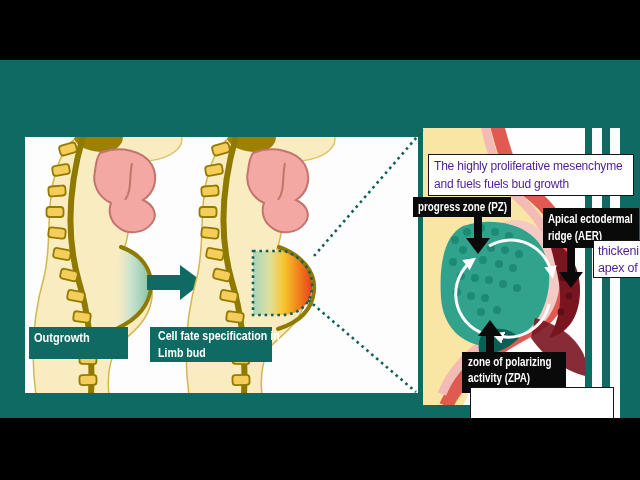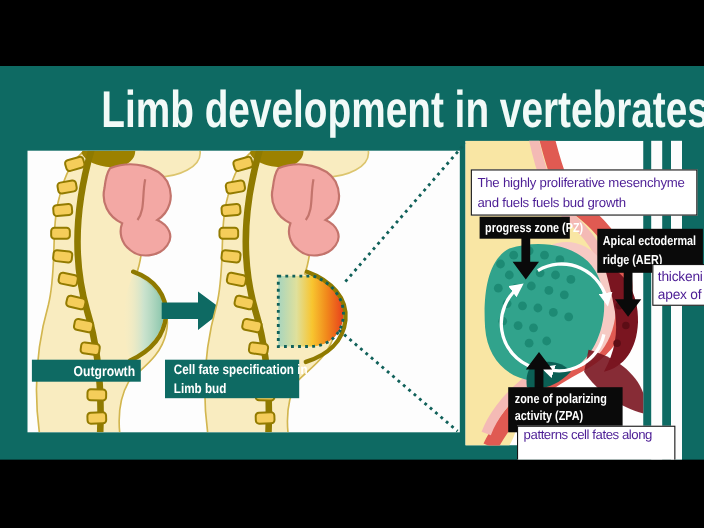--- a/index.html
+++ b/index.html
@@ -16,22 +16,22 @@
          color:#f2faf8;font-size:47px;font-weight:bold;white-space:nowrap;}
   #title .cond{display:inline-block;transform:scaleX(.75);transform-origin:center;}
 
   #left-panel{position:absolute;left:25px;top:77px;width:393px;height:256px;
               background:var(--panel-white,#fdfdfd);overflow:hidden;}
   #left-panel svg{display:block;}
 
   .teal-label{position:absolute;background:var(--label-teal,#0e6a63);color:#fff;
               font-weight:bold;z-index:6;}
   .teal-label .cond{display:inline-block;transform:scaleX(.85);transform-origin:left center;white-space:nowrap;}
-  #outgrowth-box{left:29px;top:267px;width:99px;height:20px;font-size:13px;
-                 line-height:21px;text-align:right;}
+  #outgrowth-box{left:29px;top:267px;width:99px;height:32px;font-size:13px;
+                 line-height:21px;text-align:left;}
   #outgrowth-box .cond{transform-origin:center;}
   #cellfate-box{left:150px;top:267px;width:122px;height:35px;font-size:12.5px;
                 line-height:16.5px;padding:1px 0 0 8px;}
 
   #callout-lines{position:absolute;left:0;top:0;z-index:5;pointer-events:none;}
 
   #right-illustration{position:absolute;left:423px;top:68px;z-index:2;}
   .stripe{position:absolute;top:68px;width:10px;height:290px;background:#fdfdfd;z-index:1;}
   #stripe-1{left:592px;} #stripe-2{left:610px;}
 
@@ -41,36 +41,33 @@
   #mesenchyme-box{left:428px;top:94px;width:206px;height:42px;padding:3px 5px;line-height:17.5px;}
   #thickening-box{left:593px;top:180px;width:60px;height:38px;padding:2px 4px;
                   line-height:16.5px;font-size:12.5px;}
   #patterns-box{left:470px;top:327px;width:144px;height:32px;padding:0 5px;
                 line-height:15.5px;z-index:11;}
   #patterns-box .ln{letter-spacing:-.4px;}
 
   .black-label{position:absolute;background:#0a0a0a;color:#fff;font-weight:bold;
                z-index:10;font-size:12px;}
   .black-label .cond{display:inline-block;transform:scaleX(.82);transform-origin:left center;white-space:nowrap;}
-  #pz-box{left:436px;top:137px;width:82px;height:20px;line-height:20px;padding-left:5px;text-align:center;}
+  #pz-box{left:413px;top:137px;width:98px;height:20px;line-height:20px;padding-left:5px;text-align:center;}
   #aer-box{left:543px;top:148px;width:96px;height:40px;line-height:17px;padding:3px 6px 0 5px;}
   #zpa-box{left:462px;top:292px;width:104px;height:41px;line-height:16px;padding:2px 0 0 6px;}
 </style>
 </head>
 <body>
 
 <div id="frame">
 
   <div id="bar-top" class="black-bar"></div>
 
   <div id="stage">
 
-    <div id="title">
-      <span class="cond">Limb development in vertebrates</span>
-    </div>
 
     <div id="left-panel">
       <svg width="393" height="256" viewBox="0 0 393 256">
         <defs>
           <linearGradient id="gTealFade" x1="0" y1="0" x2="1" y2="0">
             <stop offset="0" stop-color="#f7eec6" stop-opacity="0.1"></stop>
             <stop offset="0.5" stop-color="#bfe0d0" stop-opacity="0.8"></stop>
             <stop offset="1" stop-color="#86c4aa"></stop>
           </linearGradient>
           <linearGradient id="gRainbow" x1="0" y1="0" x2="1" y2="0">
@@ -206,21 +203,20 @@
       <span class="ln">thickeni</span>
       <span class="ln">apex of</span>
     </div>
 
     <div id="zpa-box" class="black-label">
       <span class="cond">zone of polarizing</span><br>
       <span class="cond">activity (ZPA)</span>
     </div>
 
     <div id="patterns-box" class="note-box">
-      <span class="ln">patterns cell fates along</span>
     </div>
 
     <div id="outgrowth-box" class="teal-label">
       <span class="cond">Outgrowth</span>
     </div>
     <div id="cellfate-box" class="teal-label">
       <span class="cond">Cell fate specification in</span><br>
       <span class="cond">Limb bud</span>
     </div>
 

